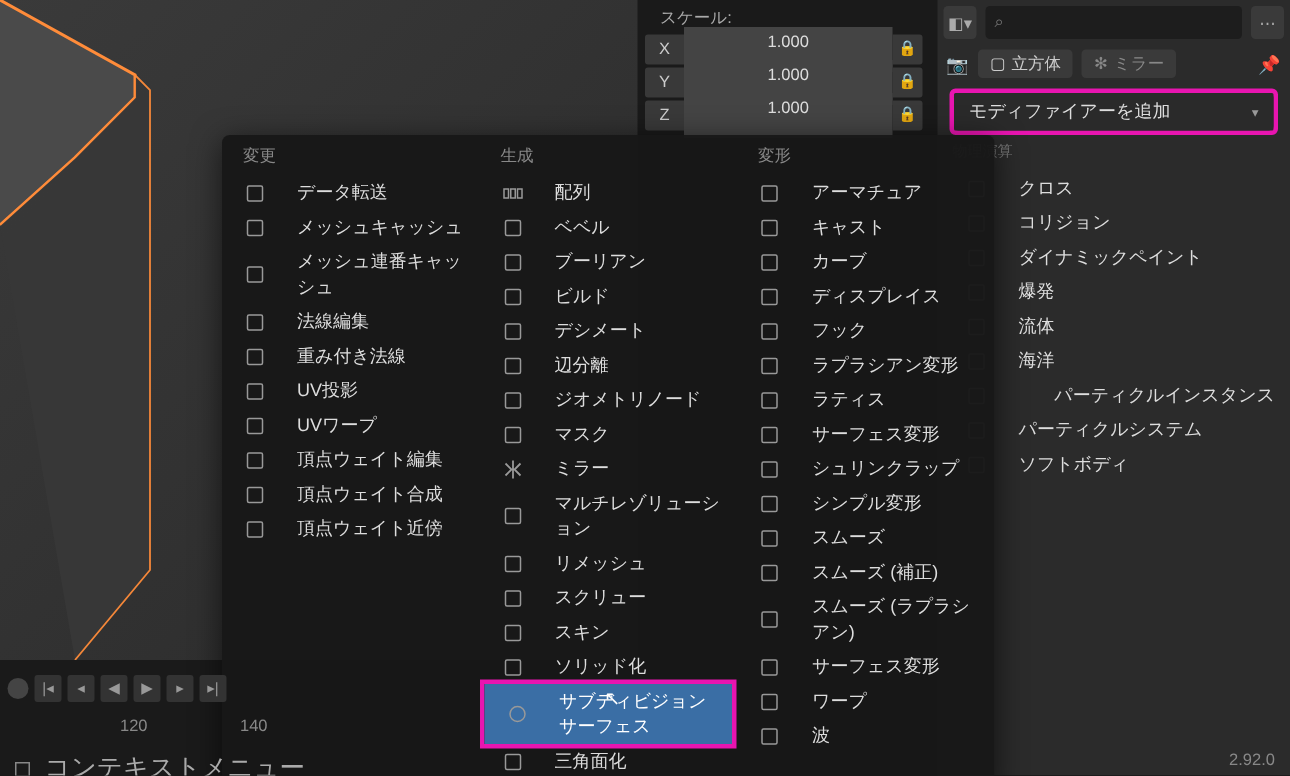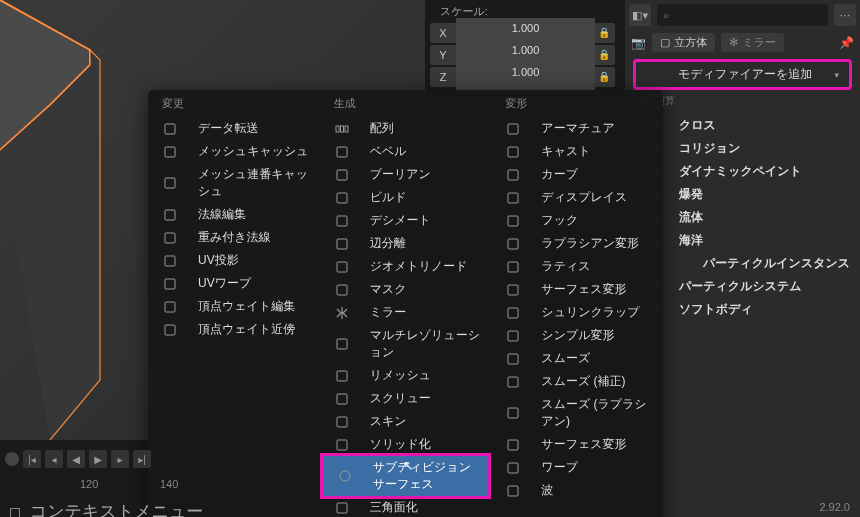--- a/index.html
+++ b/index.html
@@ -33,21 +33,21 @@
 .icon-btn { width: 22px; height: 22px; background: #3a3a3a; border-radius: 3px; display: flex; align-items: center; justify-content: center; color: #aaa; font-size: 11px; }
 .search-field { flex: 1; background: #1d1d1d; border-radius: 3px; height: 22px; display: flex; align-items: center; padding: 0 6px; color: #777; }
 .search-icon { margin-right: 4px; font-size: 11px; }
 
 .obj-row { display: flex; align-items: center; padding: 3px 6px; gap: 6px; }
 .obj-chip { background: #3a3a3a; padding: 2px 8px; border-radius: 3px; font-size: 11px; display: flex; align-items: center; gap: 4px; }
 .star-chip { color: #888; }
 .pin { margin-left: auto; color: #888; }
 
 .add-mod-row { margin: 4px 8px; border: 3px solid #e815b0; border-radius: 4px; }
-.add-mod { background: #2a2a2a; color: #ddd; padding: 4px 10px; font-size: 12px; display: flex; align-items: center; gap: 6px; border-radius: 3px; margin-left: 32px; }
+.add-mod { background: #2a2a2a; color: #ddd; padding: 4px 10px; font-size: 12px; display: flex; align-items: center; gap: 6px; border-radius: 3px; }
 .add-mod .chev { margin-left: auto; color: #999; font-size: 9px; }
 
 .phys-label { font-size: 10px; color: #777; margin: 2px 10px; }
 
 .menu { position: absolute; left: 148px; top: 90px; width: 515px; background: rgba(24,24,24,0.97); border-radius: 5px; box-shadow: 0 4px 20px rgba(0,0,0,0.6); display: flex; }
 .menu-col { flex: 1; padding: 2px 0 8px 0; }
 .menu-header { color: #888; font-size: 11px; padding: 4px 14px 6px; }
 .menu-item { display: flex; align-items: center; padding: 3px 10px 3px 14px; font-size: 12px; color: #ddd; gap: 20px; cursor: pointer; position: relative; }
 .menu-item .mi-icon { width: 16px; height: 16px; display: flex; align-items: center; justify-content: center; color: #999; flex-shrink: 0; }
 .menu-item .mi-label { flex: 1; }
@@ -106,21 +106,21 @@
     </span>
     <span class="pin">📌</span>
   </div>
   <div class="add-mod-row">
     <div class="add-mod">
       <span>モディファイアーを追加</span>
       <span class="chev">▾</span>
     </div>
   </div>
   <div class="phys-label">物理演算</div>
-  <div id="phys-list" style="padding-top:4px;font-weight:bold;">
+  <div id="phys-list" style="padding-top:4px;">
       <div class="menu-item" style="padding: 3px 10px 3px 18px;">
         <span class="mi-icon">
           <svg class="ico" viewBox="0 0 14 14" fill="none" stroke="currentColor" stroke-width="1">
             <rect x="2" y="2" width="10" height="10" rx="1"></rect>
           </svg>
         </span>
         <span class="mi-label">クロス</span>
       </div>
       <div class="menu-item" style="padding: 3px 10px 3px 18px;">
         <span class="mi-icon">
@@ -248,20 +248,28 @@
         </span>
         <span class="mi-label">UVワープ</span>
       </div>
       <div class="menu-item">
         <span class="mi-icon">
           <svg class="ico" viewBox="0 0 14 14" fill="none" stroke="currentColor" stroke-width="1">
             <rect x="2" y="2" width="10" height="10" rx="1"></rect>
           </svg>
         </span>
         <span class="mi-label">頂点ウェイト編集</span>
+      </div>
+      <div class="menu-item">
+        <span class="mi-icon">
+          <svg class="ico" viewBox="0 0 14 14" fill="none" stroke="currentColor" stroke-width="1">
+            <rect x="2" y="2" width="10" height="10" rx="1"></rect>
+          </svg>
+        </span>
+        <span class="mi-label">頂点ウェイト合成</span>
       </div>
       <div class="menu-item">
         <span class="mi-icon">
           <svg class="ico" viewBox="0 0 14 14" fill="none" stroke="currentColor" stroke-width="1">
             <rect x="2" y="2" width="10" height="10" rx="1"></rect>
           </svg>
         </span>
         <span class="mi-label">頂点ウェイト近傍</span>
       </div>
     </div>

